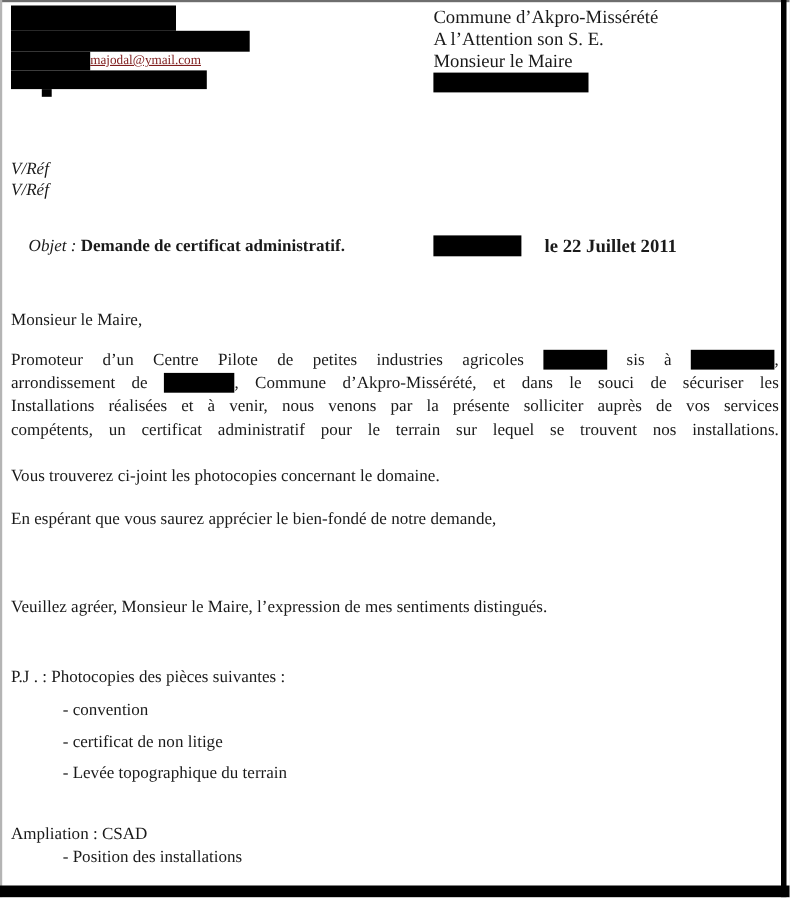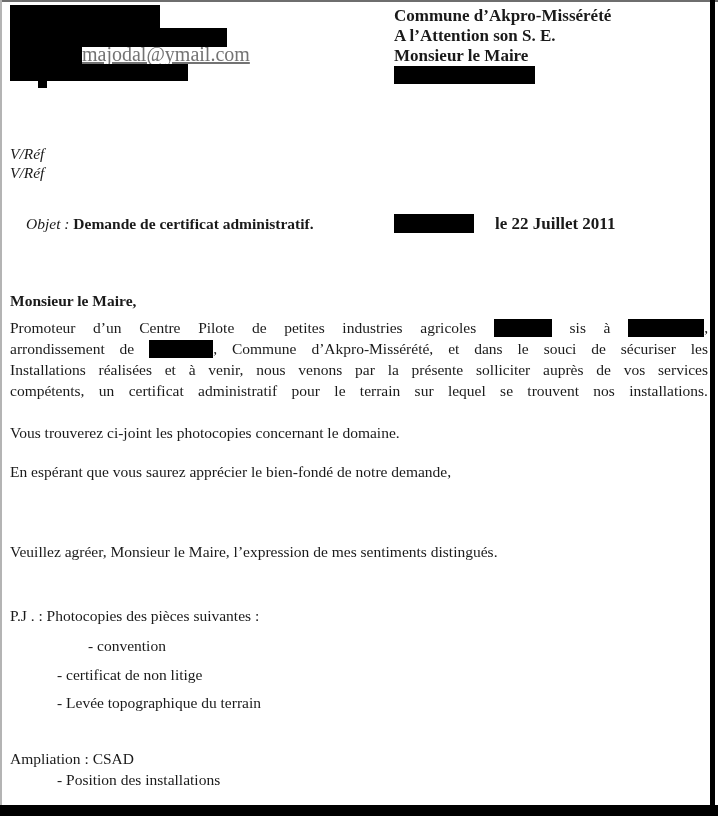--- a/index.html
+++ b/index.html
@@ -29,27 +29,27 @@
   .italic{font-style:italic;}
 
   .redact{position:absolute;background:#000;}
   .redact-inline{
     display:inline-block;
     background:#000;
     height:18px;
     vertical-align:-4px;
   }
 
-  .recipient{font-size:17px;line-height:20px;font-weight:bold;}
+  .recipient{font-size:17px;line-height:20px;font-weight:normal;}
   .date-text{font-size:17px;font-weight:bold;margin-left:21px;}
 
   .email-link{
-    color:#737373;
+    color:#7f1d1d;
     text-decoration:underline;
-    font-size:20px;
+    font-size:12px;
     cursor:pointer;
   }
 
   .para{
     position:absolute;
     left:10px;
     width:698px;
     font-size:15.5px;
     line-height:21px;
   }
@@ -89,33 +89,33 @@
   <div class="t italic" style="left:10px;top:163px;">V/Réf</div>
   <div class="t" style="left:26px;top:182px;margin-top:32px;">
     <span class="italic">Objet :</span>
     <span class="bold">Demande de certificat administratif.</span>
   </div>
 
   <div class="t" style="left:394px;top:214px;">
     <span class="redact-inline" style="width:80px;height:19px;"></span><span class="date-text">le 22 Juillet 2011</span>
   </div>
 
-  <div class="t" style="left:10px;top:291px;font-weight:bold;">Monsieur le Maire,</div>
+  <div class="t" style="left:10px;top:281px;">Monsieur le Maire,</div>
 
   <div class="para" style="top:317px;">
     <div class="jline">Promoteur d’un Centre Pilote de petites industries agricoles <span class="redact-inline" style="width: 58px;"></span> sis à <span class="redact-inline" style="width: 76px;"></span>,</div>
     <div class="jline">arrondissement de <span class="redact-inline" style="width: 64px;"></span>, Commune d’Akpro-Missérété, et dans le souci de sécuriser les</div>
     <div class="jline">Installations réalisées et à venir, nous venons par la présente solliciter auprès de vos services</div>
     <div class="jline">compétents, un certificat administratif pour le terrain sur lequel se trouvent nos installations.</div>
   </div>
 
   <div class="t" style="left:10px;top:423px;">Vous trouverez ci-joint les photocopies concernant le domaine.</div>
   <div class="t" style="left:10px;top:462px;">En espérant que vous saurez apprécier le bien-fondé de notre demande,</div>
   <div class="t" style="left:10px;top:542px;">Veuillez agréer, Monsieur le Maire, l’expression de mes sentiments distingués.</div>
 
   <div class="t" style="left:10px;top:606px;">P.J . : Photocopies des pièces suivantes :</div>
-  <div class="t" style="left:57px;top:636px;margin-left:31px;">- convention</div>
+  <div class="t" style="left:57px;top:636px;">- convention</div>
   <div class="t" style="left:57px;top:665px;">- certificat de non litige</div>
   <div class="t" style="left:57px;top:693px;">- Levée topographique du terrain</div>
   <div class="t" style="left:57px;top:722px;margin-top:48px;">- Position des installations</div>
   <div class="t" style="left:10px;top:749px;">Ampliation : CSAD</div>
 
 </div>
 
 </body></html>

